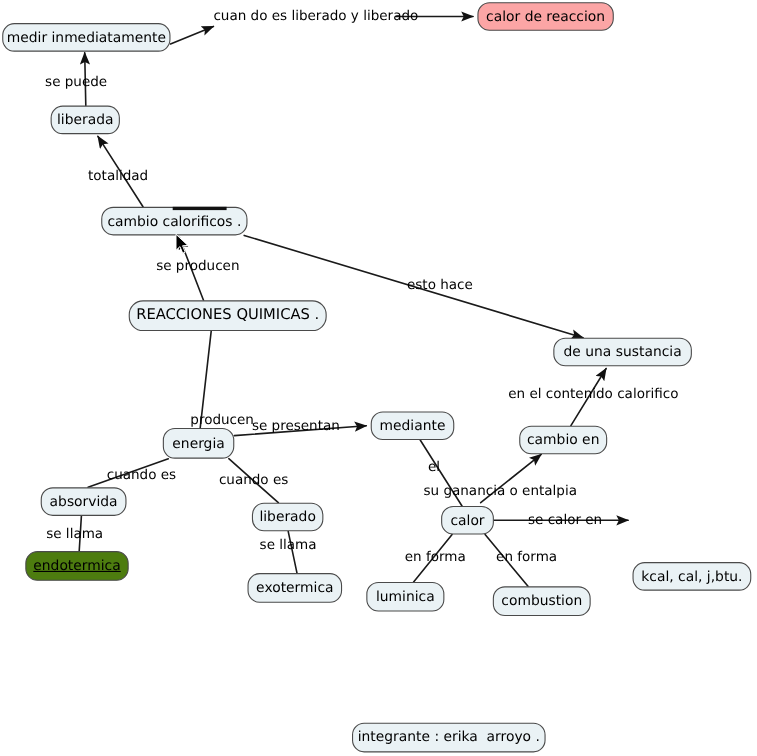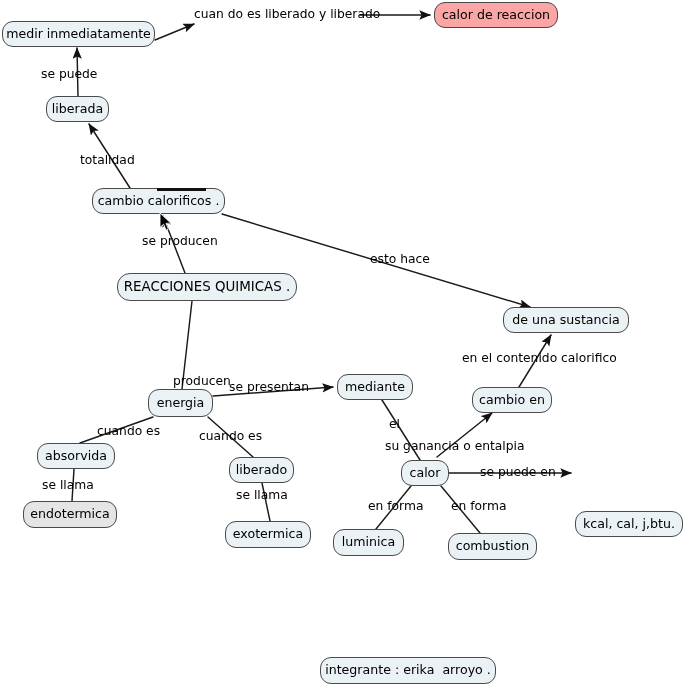--- a/index.html
+++ b/index.html
@@ -105,40 +105,40 @@
       <div class="node" style="left: 92px; top: 188px; width: 133px; height: 26px; background: rgb(234, 242, 245); border-color: rgb(74, 74, 74);">cambio calorificos .</div>
       <div class="node big" style="left: 117px; top: 273px; width: 180px; height: 28px; background: rgb(234, 242, 245); border-color: rgb(74, 74, 74);">REACCIONES QUIMICAS .</div>
       <div class="node" style="left: 503px; top: 307px; width: 126px; height: 26px; background: rgb(234, 242, 245); border-color: rgb(74, 74, 74);">de una sustancia</div>
       <div class="node" style="left: 148px; top: 389px; width: 65px; height: 28px; background: rgb(234, 242, 245); border-color: rgb(74, 74, 74);">energia</div>
       <div class="node" style="left: 337px; top: 374px; width: 76px; height: 26px; background: rgb(234, 242, 245); border-color: rgb(74, 74, 74);">mediante</div>
       <div class="node" style="left: 472px; top: 387px; width: 80px; height: 26px; background: rgb(234, 242, 245); border-color: rgb(74, 74, 74);">cambio en</div>
       <div class="node" style="left: 37px; top: 443px; width: 78px; height: 26px; background: rgb(234, 242, 245); border-color: rgb(74, 74, 74);">absorvida</div>
       <div class="node" style="left: 229px; top: 457px; width: 65px; height: 26px; background: rgb(234, 242, 245); border-color: rgb(74, 74, 74);">liberado</div>
       <div class="node" style="left: 401px; top: 460px; width: 48px; height: 26px; background: rgb(234, 242, 245); border-color: rgb(74, 74, 74);">calor</div>
       <div class="node" style="left: 575px; top: 467px; width: 108px; height: 26px; background: rgb(234, 242, 245); border-color: rgb(74, 74, 74); margin-top: 44px;">kcal, cal, j,btu.</div>
-      <div class="node" style="left: 23px; top: 501px; width: 94px; height: 27px; background: #e5e5e5; border-color: rgb(74, 74, 74);">endotermica</div>
+      <div class="node" style="left: 23px; top: 501px; width: 94px; height: 27px; background: #4d7c0f; border-color: rgb(74, 74, 74); text-decoration: underline;">endotermica</div>
       <div class="node" style="left: 225px; top: 521px; width: 86px; height: 27px; background: rgb(234, 242, 245); border-color: rgb(74, 74, 74);">exotermica</div>
       <div class="node" style="left: 333px; top: 529px; width: 71px; height: 27px; background: rgb(234, 242, 245); border-color: rgb(74, 74, 74);">luminica</div>
       <div class="node" style="left: 448px; top: 533px; width: 89px; height: 27px; background: rgb(234, 242, 245); border-color: rgb(74, 74, 74);">combustion</div>
       <div class="node" style="left: 320px; top: 657px; width: 176px; height: 27px; background: rgb(234, 242, 245); border-color: rgb(74, 74, 74);">integrante : erika  arroyo .</div>
     </div>
   <div id="labels-layer">
       <div class="link-label" style="left: 194px; top: 8px;">cuan do es liberado y liberado</div>
       <div class="link-label" style="left: 41px; top: 68px;">se puede</div>
       <div class="link-label" style="left: 80px; top: 154px;">totalidad</div>
       <div class="link-label" style="left: 142px; top: 235px;">se producen</div>
       <div class="link-label" style="left: 370px; top: 253px; text-align: right;">esto hace</div>
       <div class="link-label" style="left: 173px; top: 341px; margin-top: 34px;">producen</div>
       <div class="link-label" style="left: 229px; top: 381px;">se presentan</div>
       <div class="link-label" style="left: 462px; top: 352px;">en el contenido calorifico</div>
       <div class="link-label" style="left: 97px; top: 425px;">cuando es</div>
       <div class="link-label" style="left: 199px; top: 430px;">cuando es</div>
       <div class="link-label" style="left: 389px; top: 418px;">el</div>
       <div class="link-label" style="left: 385px; top: 440px;">su ganancia o entalpia</div>
-      <div class="link-label" style="left: 480px; top: 466px;">se puede en</div>
+      <div class="link-label" style="left: 480px; top: 466px;">se calor en</div>
       <div class="link-label" style="left: 42px; top: 479px;">se llama</div>
       <div class="link-label" style="left: 236px; top: 489px;">se llama</div>
       <div class="link-label" style="left: 368px; top: 500px;">en forma</div>
       <div class="link-label" style="left: 451px; top: 500px;">en forma</div>
     </div>
 
   <div class="artifact-bar" id="selection-bar" style="left: 157px; top: 188px; width: 49px; height: 3px;"></div>
 
   <svg class="cursor" id="mouse-cursor" viewBox="0 0 14 20" xmlns="http://www.w3.org/2000/svg" style="left: 159px; top: 212px;">
     <path d="M1,1 L1,15.5 L4.6,12.2 L7.1,18.2 L9.4,17.2 L7,11.4 L11.8,11.1 Z" fill="#000000" stroke="#ffffff" stroke-width="0.9"></path>

